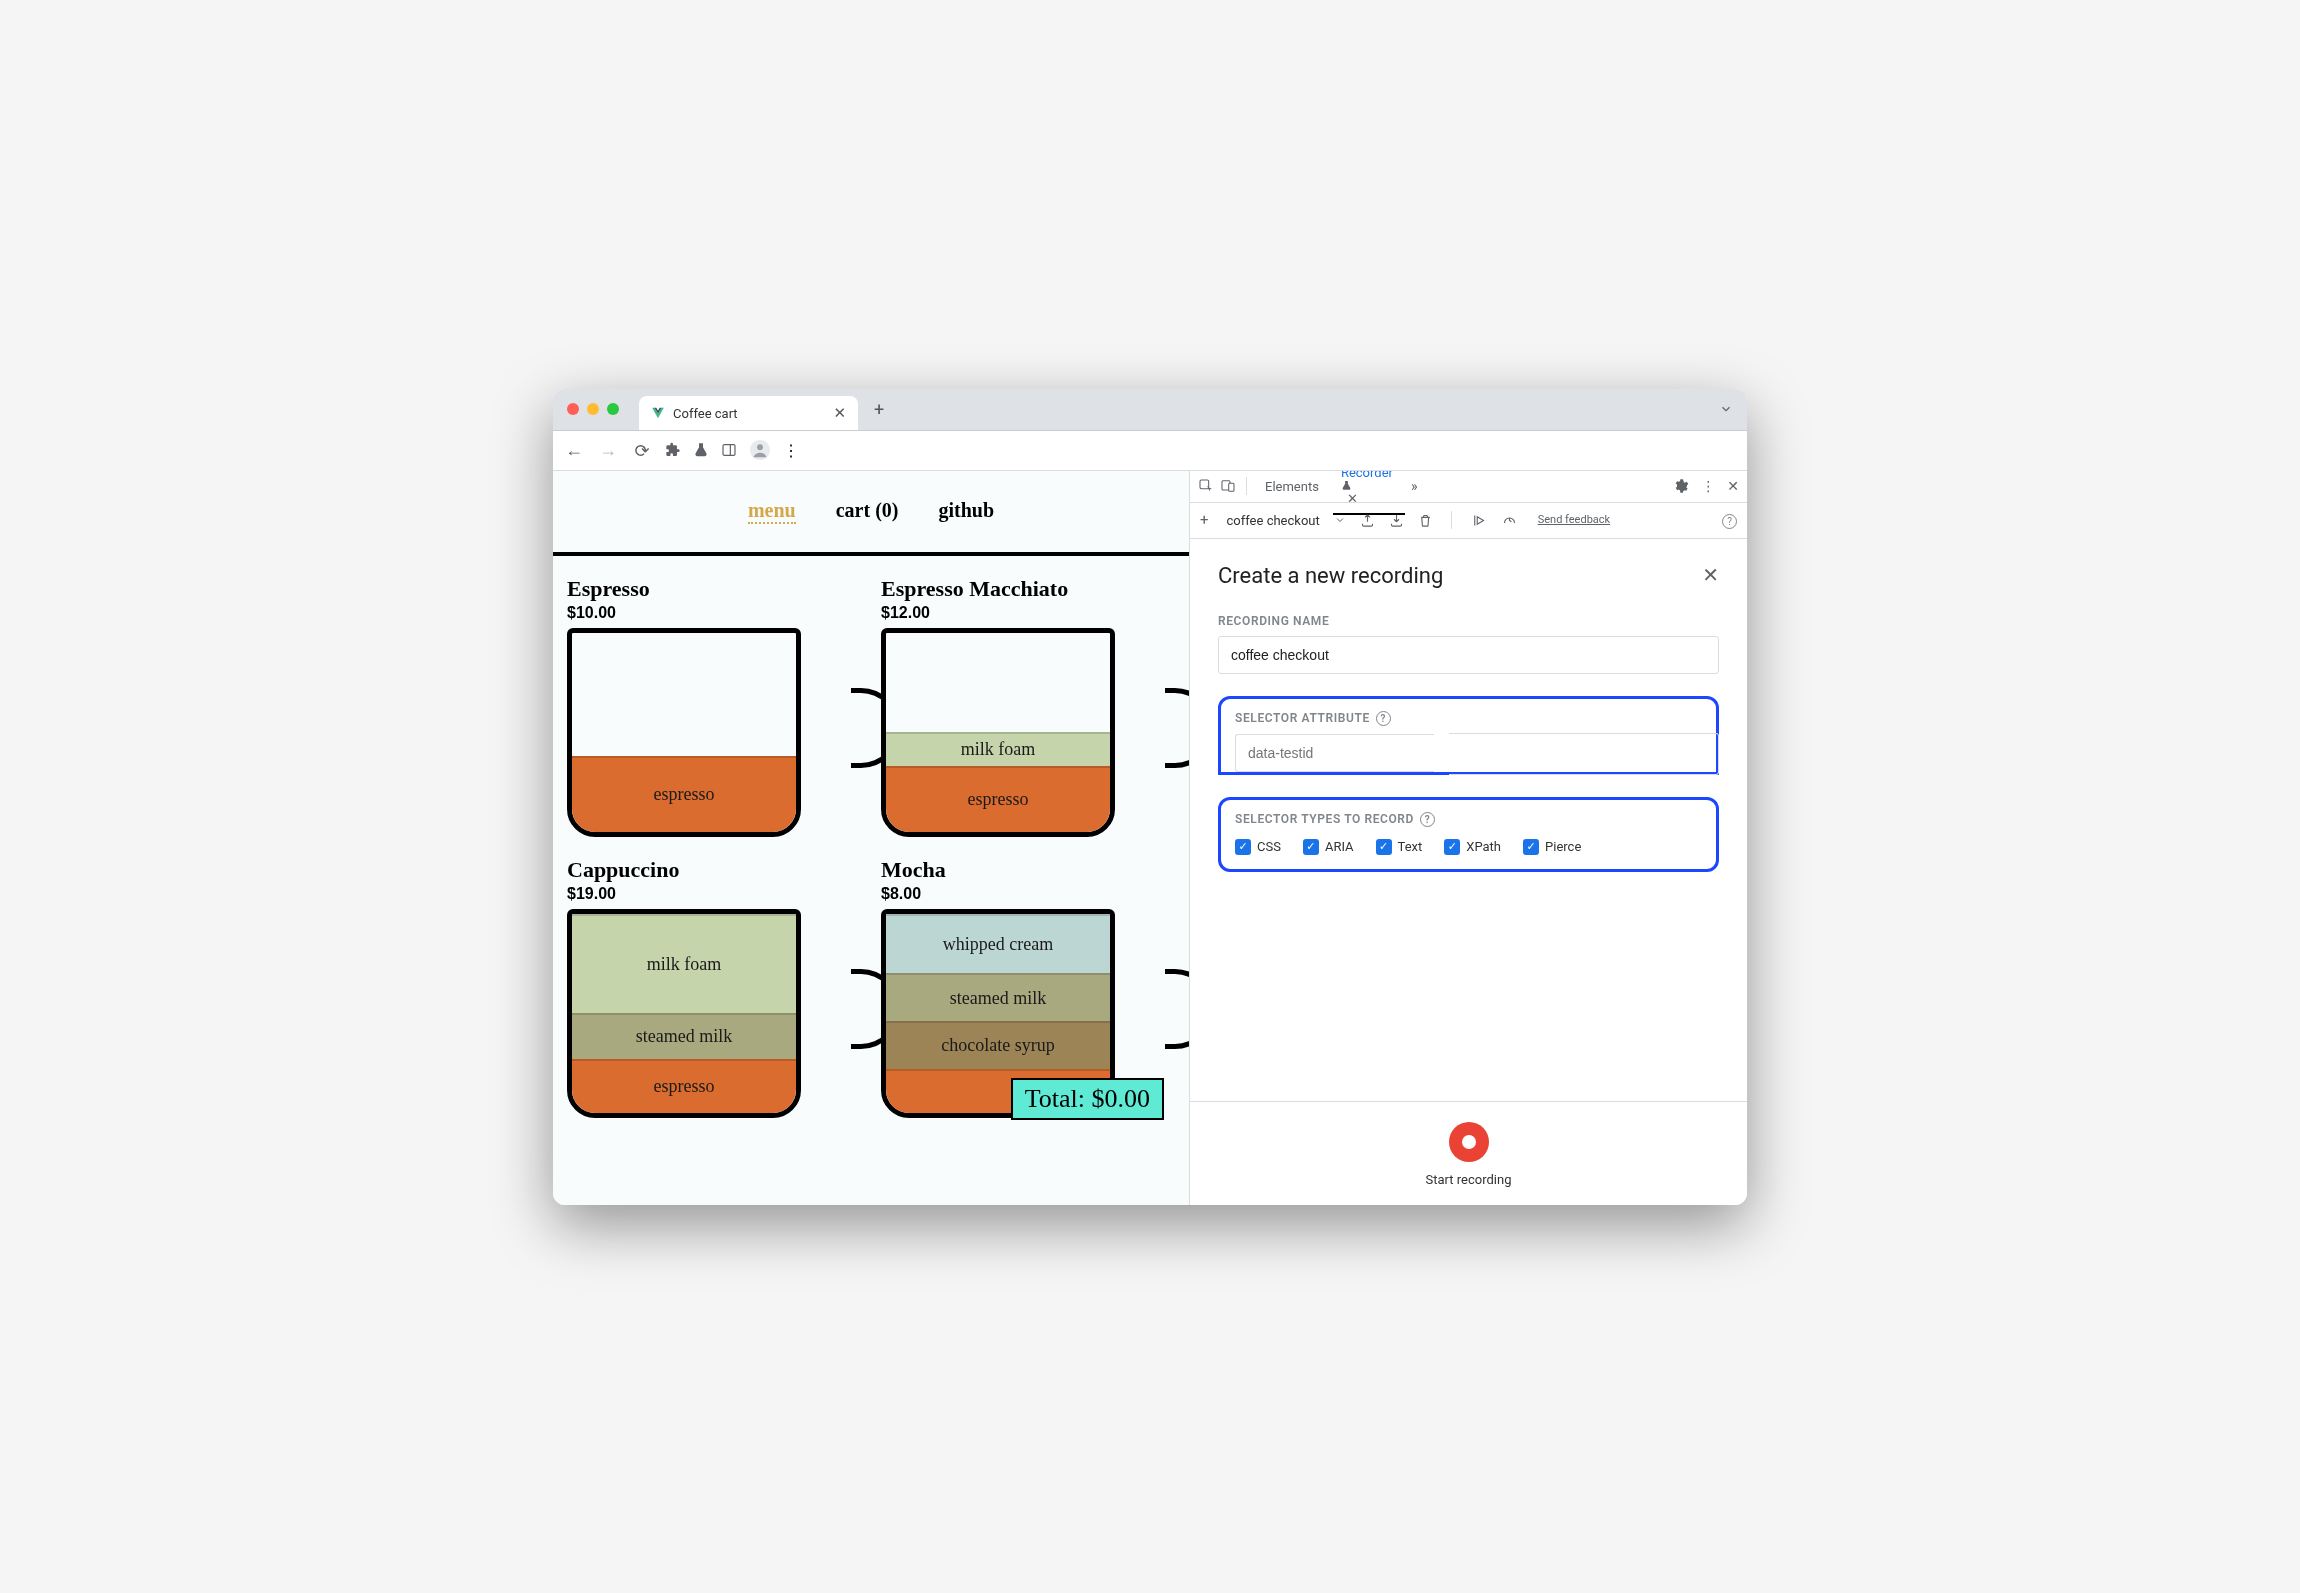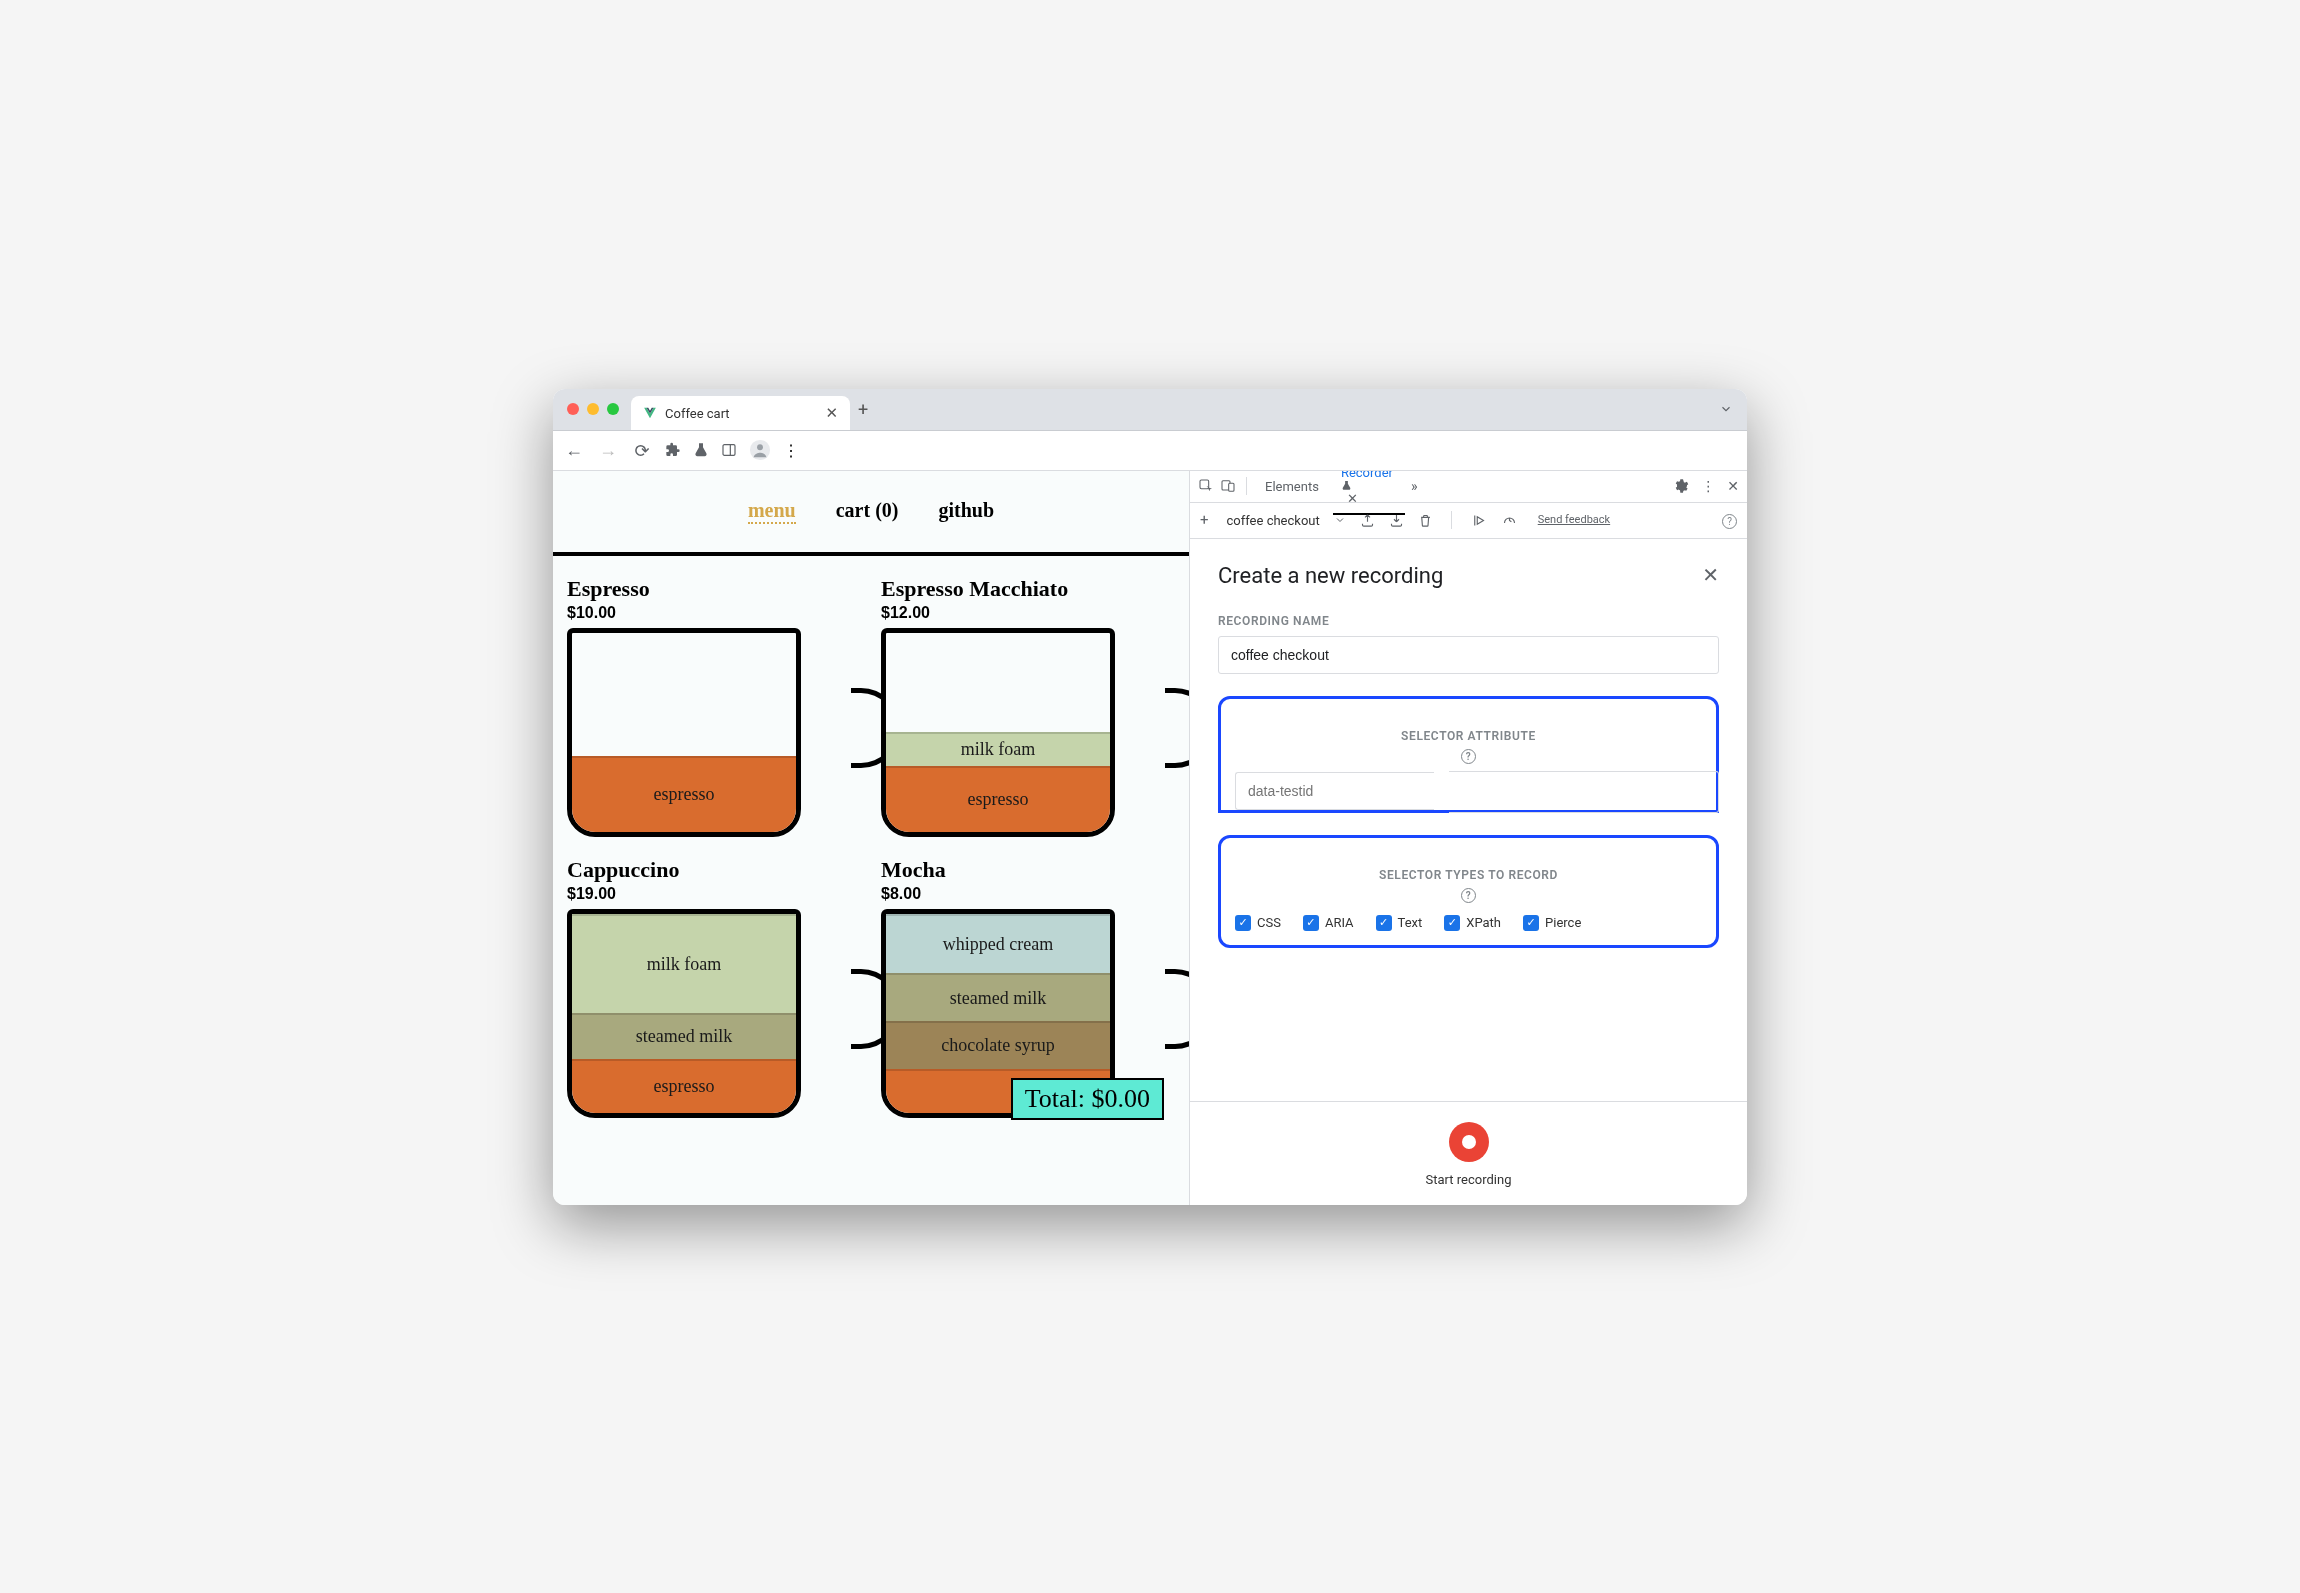--- a/index.html
+++ b/index.html
@@ -21,20 +21,21 @@
     display: flex;
     flex-direction: column;
   }
   
   .titlebar {
     height: 42px;
     background: #dee1e6;
     display: flex;
     align-items: center;
     padding: 0 14px;
+    gap: 8px;
     border-bottom: 1px solid #c9ccd1;
   }
   .traffic { display: flex; gap: 8px; margin-right: 12px; }
   .dot { width: 12px; height: 12px; border-radius: 50%; }
   .dot.red { background: #ff5f57; }
   .dot.yellow { background: #febc2e; }
   .dot.green { background: #28c840; }
   .tab {
     background: #fff;
     height: 34px;
@@ -202,21 +203,21 @@
     font-size: 14px;
     margin-top: 8px;
     color: #202124;
   }
   .highlight-box {
     border: 3px solid #1a47ff;
     border-radius: 12px;
     padding: 12px 14px 14px;
     margin-top: 22px;
   }
-  .highlight-box .field-label { margin-top: 18px; flex-direction: column; }
+  .highlight-box .field-label { margin-top: 0; }
   .sel-attr-row { display: flex; gap: 0; align-items: stretch; margin-top: 8px; }
   .sel-attr-row .text-input { margin-top: 0; color: #aaa; border-radius: 3px 0 0 3px; width: 199px; border-right: none; }
   .sel-attr-ext { flex: 1; border: 1px solid #dadce0; border-left: none; border-radius: 0 3px 3px 0; }
   .checks { display: flex; gap: 22px; margin-top: 12px; align-items: center; }
   .chk { display: flex; align-items: center; gap: 6px; cursor: pointer; }
   .chkbox { width: 16px; height: 16px; border-radius: 3px; background: #1a73e8; color: #fff; display: flex; align-items: center; justify-content: center; font-size: 11px; }
   .dt-footer {
     border-top: 1px solid #dadce0;
     padding: 20px 0 18px;
     display: flex;

